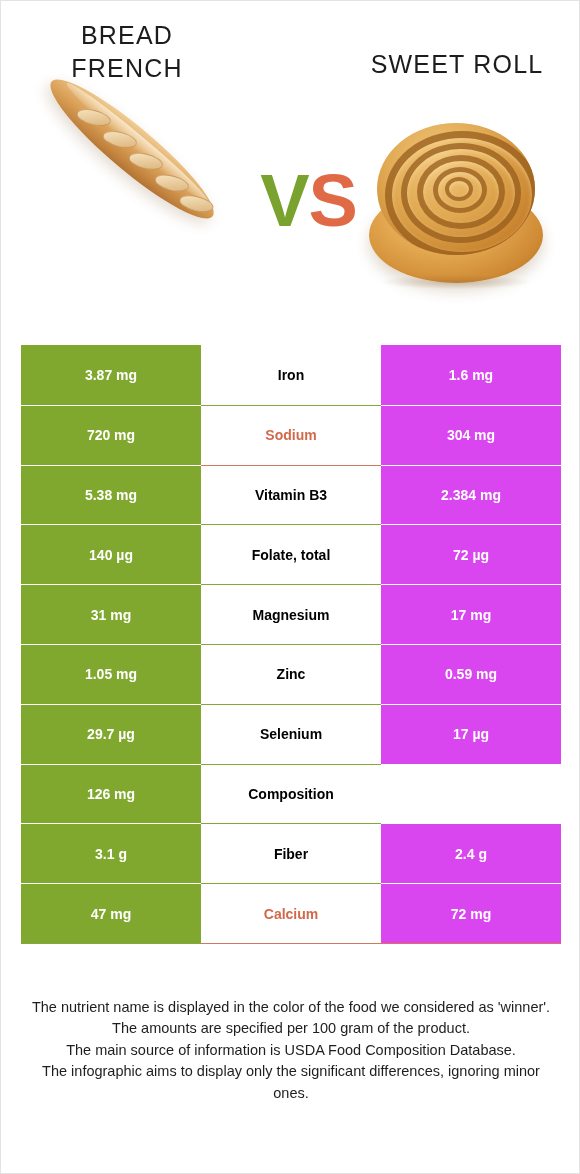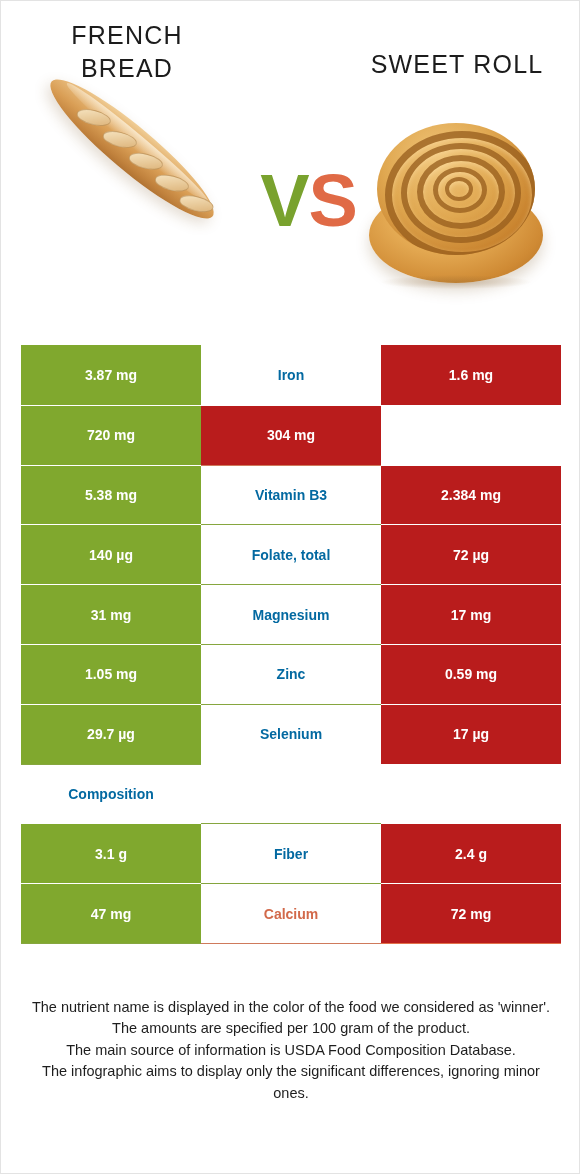--- a/index.html
+++ b/index.html
@@ -179,28 +179,28 @@
   }
   .cell {
     display: flex;
     align-items: center;
     justify-content: center;
     font-size: 14px;
     font-weight: 600;
     box-sizing: border-box;
   }
   .cell.left  { width: 180px; background: #80a82e; color: #ffffff; }
-  .cell.right { width: 180px; background: #b91c1c; color: #ffffff; }
+  .cell.right { width: 180px; background: #d946ef; color: #ffffff; }
   .cell.name  {
     width: 180px;
     background: #ffffff;
     font-weight: 700;
     font-size: 14px;
   }
-  .cell.name.green { color: #0369a1; }
+  .cell.name.green { color: #000000; }
   .cell.name.red   { color: #d2694a; }
 
   
   .row + .row .cell.name { border-top: 1px solid transparent; }
   .row .cell.name.sep-green { border-top: 1px solid #86a63f; }
   .row .cell.name.sep-red   { border-top: 1px solid #cf7a5b; }
   .row .cell.left  { border-top: 1px solid #ffffff; }
   .row .cell.right { border-top: 1px solid #ffffff; }
   .row:first-child .cell.left,
   .row:first-child .cell.right { border-top: 0; }
@@ -228,22 +228,22 @@
   }
   .footer p { margin: 0; }
 </style>
 </head>
 <body>
 
 <div class="header">
 
   <div class="titles">
     <div class="food-title left">
+      <div>BREAD</div>
       <div>FRENCH</div>
-      <div>BREAD</div>
     </div>
     <div class="food-title right">SWEET ROLL</div>
   </div>
 
   <div class="food-img left">
     <div class="baguette">
       <span class="slash"></span>
       <span class="slash"></span>
       <span class="slash"></span>
       <span class="slash"></span>
@@ -270,20 +270,21 @@
 </div>
 
 <div class="table" id="nutrient-table">
     <div class="row">
       <div class="cell left">3.87 mg</div>
       <div class="cell name green">Iron</div>
       <div class="cell right">1.6 mg</div>
     </div>
     <div class="row">
       <div class="cell left">720 mg</div>
+      <div class="cell name red sep-green">Sodium</div>
       <div class="cell right">304 mg</div>
     </div>
     <div class="row">
       <div class="cell left">5.38 mg</div>
       <div class="cell name green sep-red">Vitamin B3</div>
       <div class="cell right">2.384 mg</div>
     </div>
     <div class="row">
       <div class="cell left">140 µg</div>
       <div class="cell name green sep-green">Folate, total</div>
@@ -298,20 +299,21 @@
       <div class="cell left">1.05 mg</div>
       <div class="cell name green sep-green">Zinc</div>
       <div class="cell right">0.59 mg</div>
     </div>
     <div class="row">
       <div class="cell left">29.7 µg</div>
       <div class="cell name green sep-green">Selenium</div>
       <div class="cell right">17 µg</div>
     </div>
     <div class="row">
+      <div class="cell left">126 mg</div>
       <div class="cell name green sep-green">Composition</div>
     </div>
     <div class="row">
       <div class="cell left">3.1 g</div>
       <div class="cell name green sep-green">Fiber</div>
       <div class="cell right">2.4 g</div>
     </div>
     <div class="row">
       <div class="cell left">47 mg</div>
       <div class="cell name red sep-green">Calcium</div>

